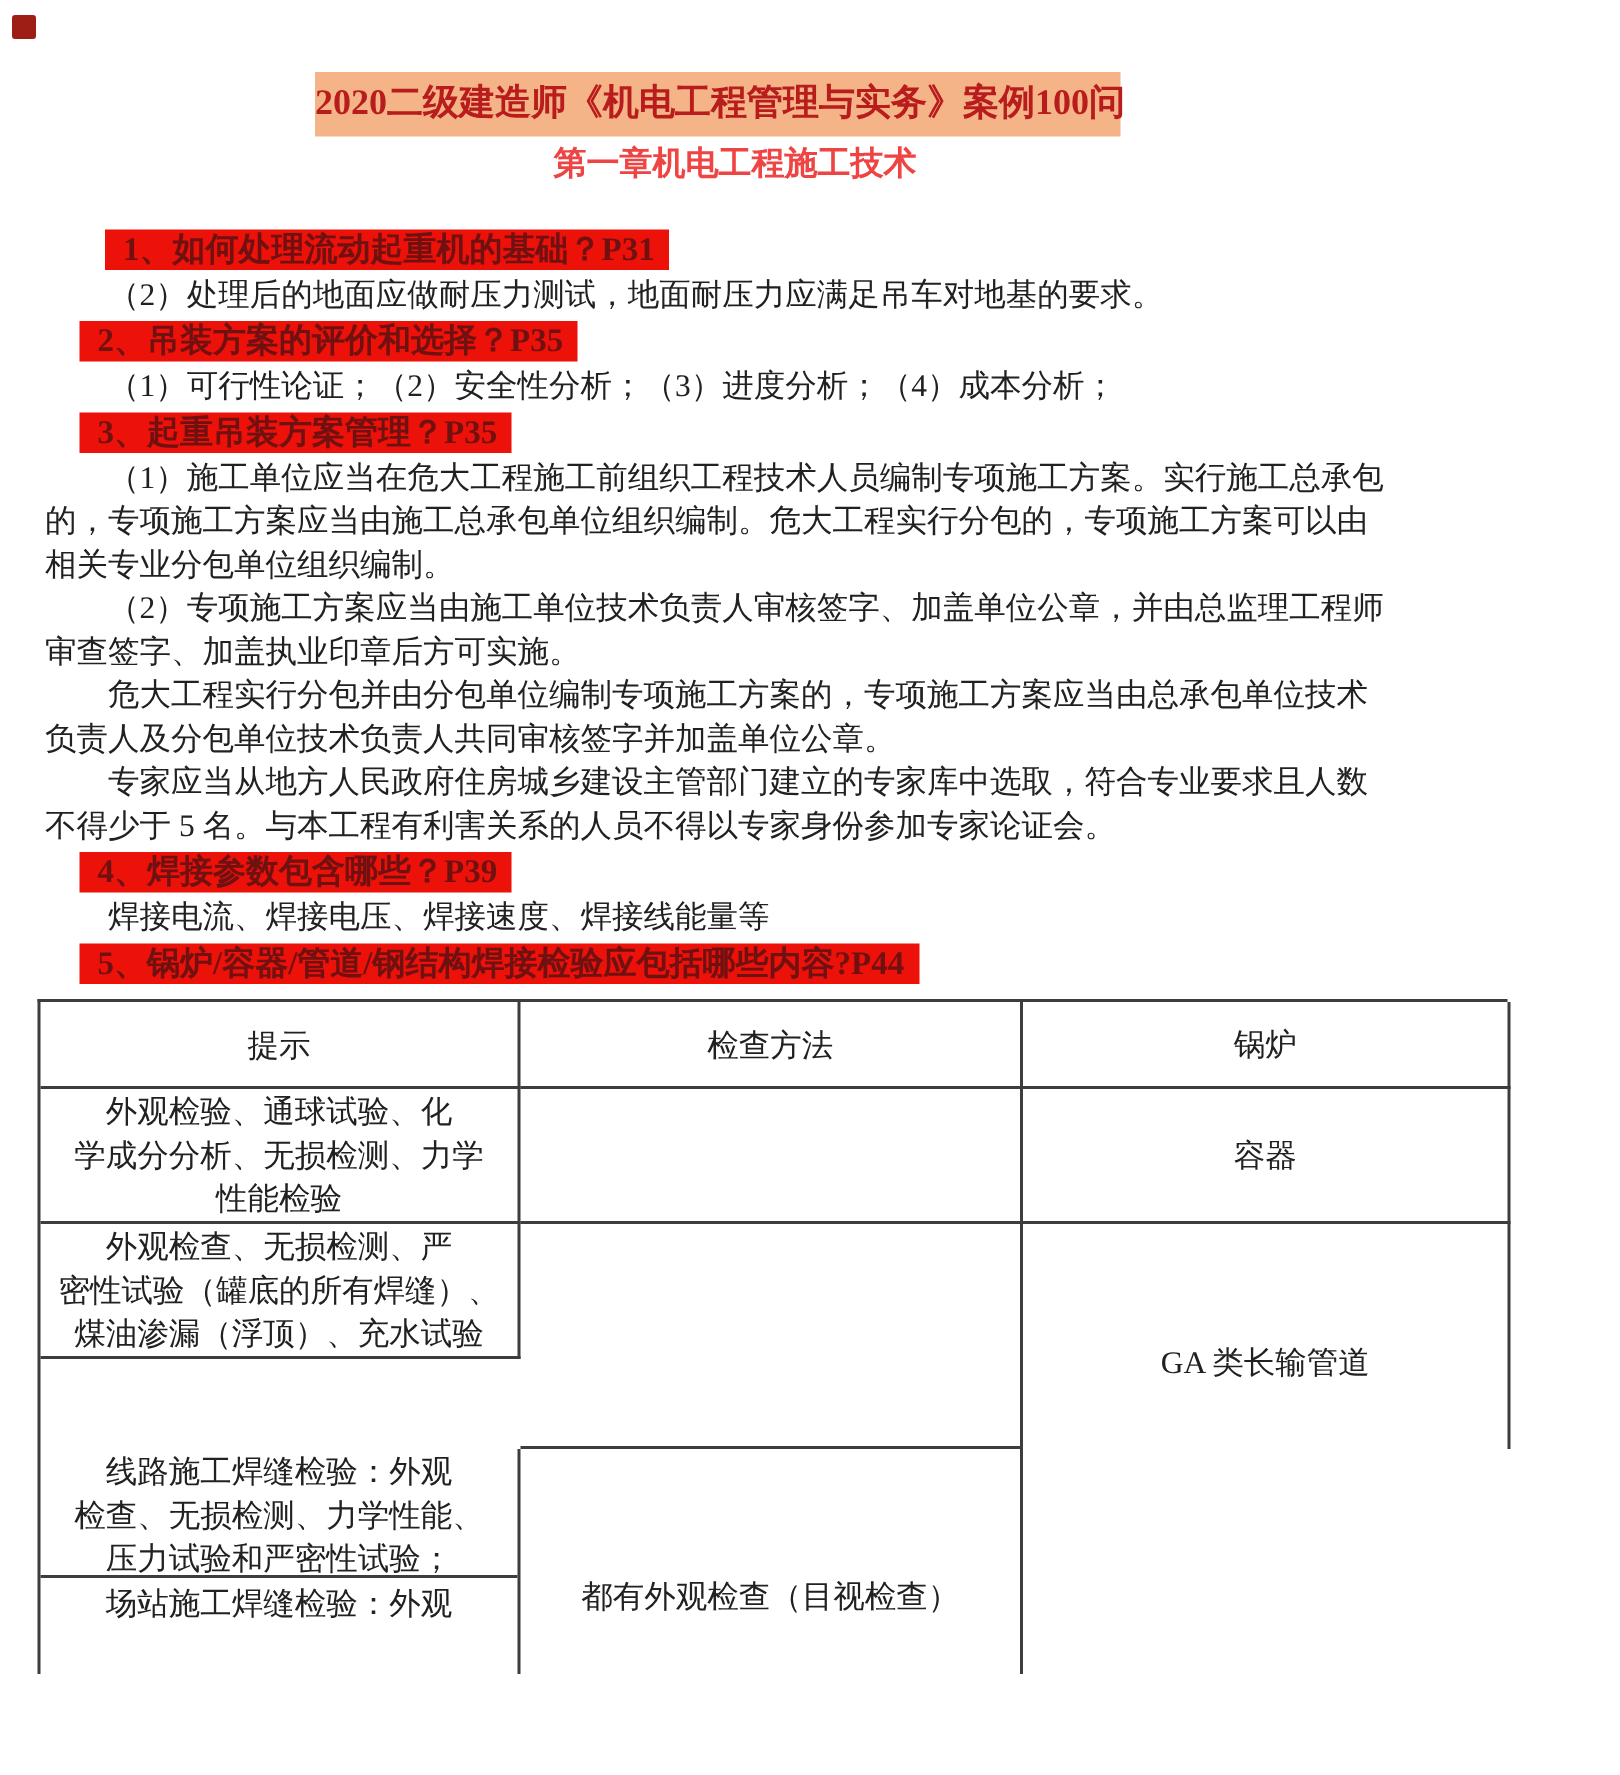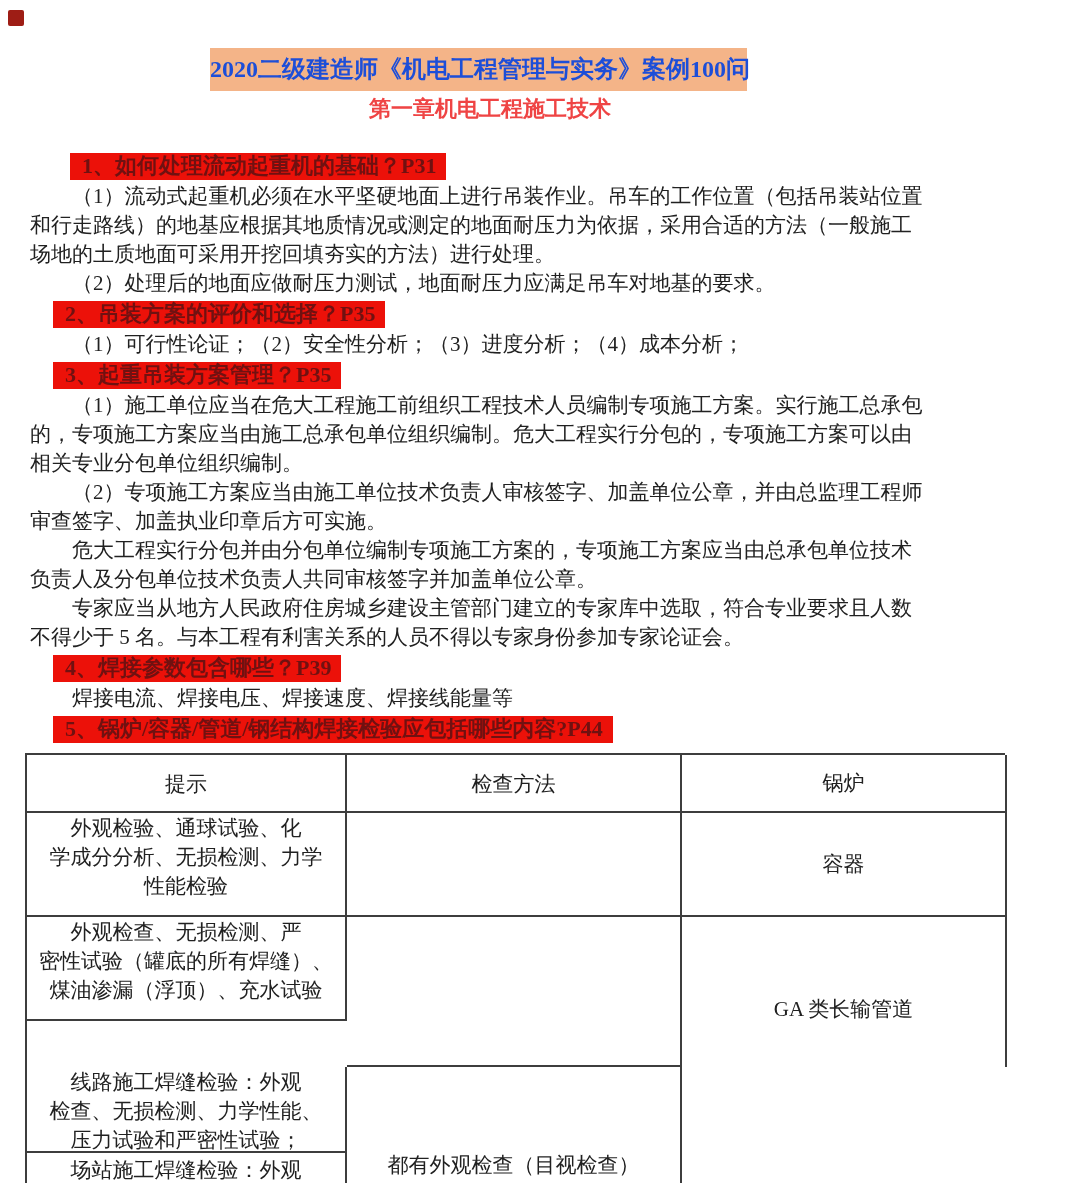--- a/index.html
+++ b/index.html
@@ -20,21 +20,21 @@
     color:var(--body-text);
   }
   .corner-marker{
     position:absolute;left:8px;top:10px;
     width:16px;height:16px;border-radius:2px;
     background:#9e1d15;
   }
   .doc-title{
     position:absolute;left:210px;top:48px;width:537px;height:43px;
     background:var(--title-highlight);
-    color:#1d4ed8;font-weight:bold;font-size:24px;line-height:43px;
+    color:#b91c1c;font-weight:bold;font-size:24px;line-height:43px;
     text-align:center;white-space:nowrap;
   }
   .chapter-title{
     position:absolute;left:210px;top:94px;width:560px;
     color:#ef4444;font-weight:bold;font-size:22px;line-height:30px;
     text-align:center;
   }
   .content{
     position:absolute;left:30px;top:150px;width:962px;
     font-size:21px;line-height:29px;
@@ -70,21 +70,21 @@
   }
   .cell.head{
     height:58px;line-height:58px;
   }
   .cell.device{
     display:flex;align-items:center;justify-content:center;
   }
   .cell.methods{
     white-space:pre-line;
     padding-top:1px;
-    height:104px;
+    height:90px;
   }
   .row-ga{height:150px;border-bottom:none;}
   .row-ga.device{align-items:flex-start;padding-top:78px;}
   .ga-methods{
     border-right:2px solid var(--border-color);
     display:flex;flex-direction:column;
   }
   .ga-sub-a{
     height:86px;
     border-bottom:2px solid var(--border-color);
@@ -105,23 +105,20 @@
 <div class="page">
 
   <div class="corner-marker"></div>
 
   <div class="doc-title">2020二级建造师《机电工程管理与实务》案例100问</div>
   <div class="chapter-title">第一章机电工程施工技术</div>
 
   <div class="content">
 
     <div class="sec-heading first">1、如何处理流动起重机的基础？P31</div>
-    <p class="para">（1）流动式起重机必须在水平坚硬地面上进行吊装作业。吊车的工作位置（包括吊装站位置
-和行走路线）的地基应根据其地质情况或测定的地面耐压力为依据，采用合适的方法（一般施工
-场地的土质地面可采用开挖回填夯实的方法）进行处理。</p>
     <p class="para">（2）处理后的地面应做耐压力测试，地面耐压力应满足吊车对地基的要求。</p>
 
     <div class="sec-heading">2、吊装方案的评价和选择？P35</div>
     <p class="para">（1）可行性论证；（2）安全性分析；（3）进度分析；（4）成本分析；</p>
 
     <div class="sec-heading">3、起重吊装方案管理？P35</div>
     <p class="para">（1）施工单位应当在危大工程施工前组织工程技术人员编制专项施工方案。实行施工总承包
 的，专项施工方案应当由施工总承包单位组织编制。危大工程实行分包的，专项施工方案可以由
 相关专业分包单位组织编制。</p>
     <p class="para">（2）专项施工方案应当由施工单位技术负责人审核签字、加盖单位公章，并由总监理工程师

